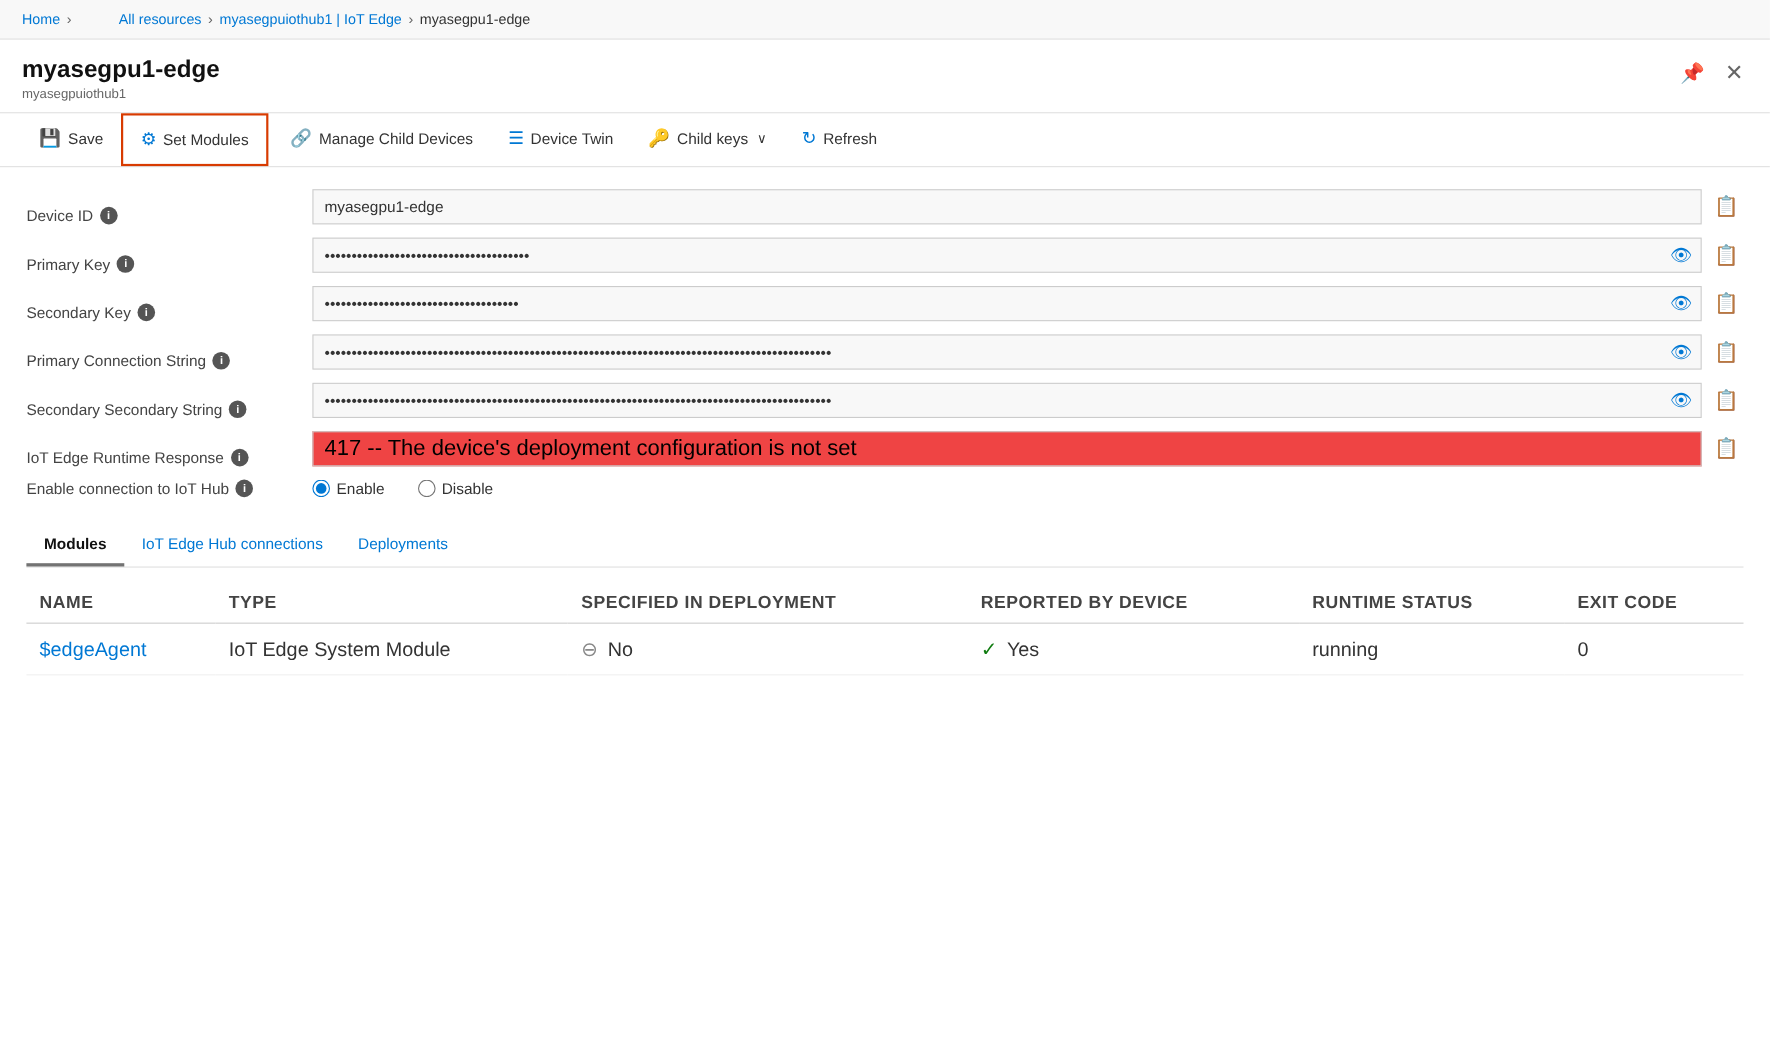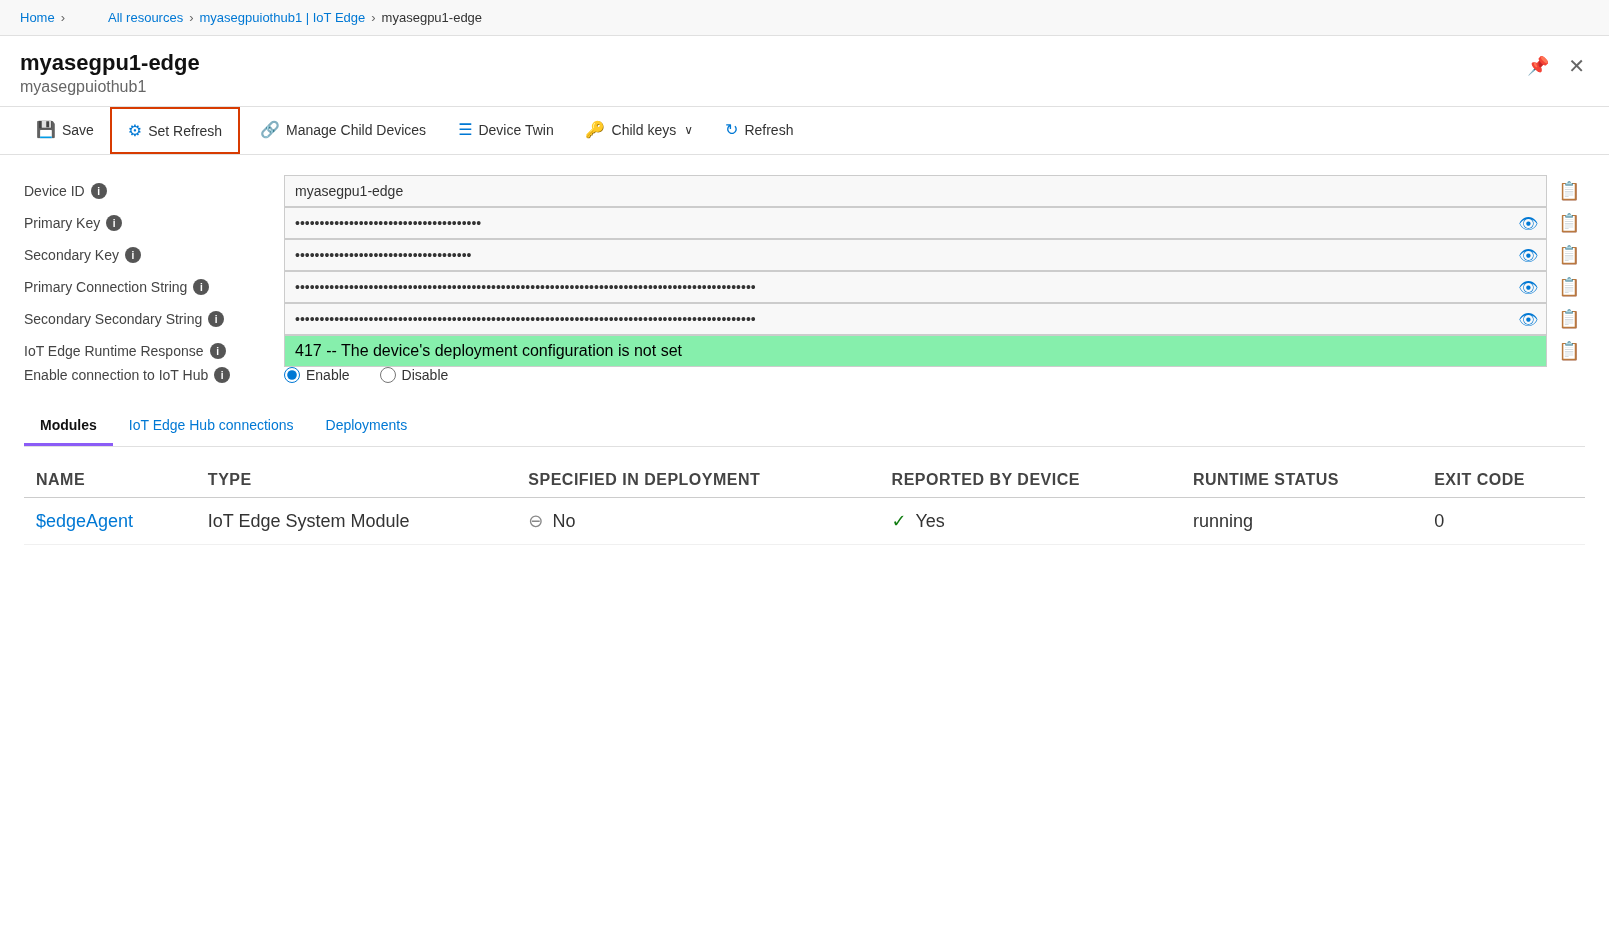--- a/index.html
+++ b/index.html
@@ -11,21 +11,21 @@
       font-size: 13px; color: #0078d4;
     }
     .breadcrumb span { color: #666; }
 
     .page-header {
       padding: 14px 20px 10px;
       border-bottom: 1px solid #e0e0e0;
       display: flex; align-items: flex-start; justify-content: space-between;
     }
     .page-title { font-size: 22px; font-weight: 600; color: #111; }
-    .page-subtitle { font-size: 16px; color: #666; margin-top: 2px; }
+    .page-subtitle { font-size: 12px; color: #666; margin-top: 2px; }
     .header-actions { display: flex; gap: 10px; align-items: center; }
     .icon-btn {
       background: none; border: none; cursor: pointer; color: #666; font-size: 18px; padding: 4px;
     }
 
     .toolbar {
       display: flex; align-items: center; gap: 0;
       padding: 0 20px;
       border-bottom: 1px solid #e0e0e0;
     }
@@ -43,21 +43,21 @@
     .toolbar-btn.outlined {
       border: 2px solid #d83b01;
       color: #333;
       margin-right: 4px;
     }
     .toolbar-btn .btn-icon { font-size: 16px; color: #0078d4; }
 
     .main-content { padding: 20px 24px; }
 
     .form-row {
-      display: flex; align-items: center; 
+      display: flex; align-items: flex-end; margin-bottom: 12px;
     }
     .form-label {
       width: 260px; min-width: 260px; color: #444; font-size: 14px;
       display: flex; align-items: center; gap: 6px;
     }
     .info-icon {
       width: 16px; height: 16px; border-radius: 50%; background: #555; color: #fff;
       display: inline-flex; align-items: center; justify-content: center;
       font-size: 10px; font-weight: bold; cursor: default;
     }
@@ -89,21 +89,21 @@
 
     .tabs-section { margin-top: 24px; }
     .tabs-nav {
       display: flex; gap: 0; border-bottom: 1px solid #e0e0e0;
     }
     .tab-item {
       padding: 10px 16px; font-size: 14px; cursor: pointer;
       border-bottom: 3px solid transparent; color: #0078d4;
     }
     .tab-item.active {
-      color: #111; font-weight: 600; border-bottom: 3px solid #8b5cf6;
+      color: #111; font-weight: 600; border-bottom: 3px solid #737373;
     }
 
     .table-wrap { margin-top: 16px; }
     table { width: 100%; border-collapse: collapse; }
     thead th {
       text-align: left; padding: 8px 12px; font-size: 16px; font-weight: 700;
       color: #444; border-bottom: 1px solid #ccc; text-transform: uppercase; letter-spacing: 0.5px;
     }
     tbody td { padding: 12px 12px; font-size: 18px; border-bottom: 1px solid #f0f0f0; }
     .link-cell { color: #0078d4; text-decoration: none; cursor: pointer; }
@@ -138,21 +138,21 @@
   </div>
 </div>
 
 <div class="toolbar">
   <button class="toolbar-btn">
     <span class="btn-icon">💾</span>
     <span>Save</span>
   </button>
   <button class="toolbar-btn active outlined" style="border:2px solid #d83b01;">
     <span class="btn-icon">⚙</span>
-    <span>Set Refresh</span>
+    <span>Set Modules</span>
   </button>
   <button class="toolbar-btn">
     <span class="btn-icon" style="color:#0078d4;">🔗</span>
     <span>Manage Child Devices</span>
   </button>
   <button class="toolbar-btn">
     <span class="btn-icon" style="color:#0078d4;">☰</span>
     <span>Device Twin</span>
   </button>
   <button class="toolbar-btn">
@@ -244,21 +244,21 @@
       </button>
     </div>
   </div>
 
   <div class="form-row">
     <div class="form-label">
       <span>IoT Edge Runtime Response</span>
       <span class="info-icon">i</span>
     </div>
     <div class="form-input-wrap">
-      <input type="text" style="flex: 1 1 0%; height: 32px; border: 1px solid rgb(204, 204, 204); background: #86efac; padding: 0px 10px; font-size: 16px;" readonly="" value="417 -- The device's deployment configuration is not set">
+      <input type="text" style="flex: 1 1 0%; height: 32px; border: 1px solid rgb(204, 204, 204); background: #ef4444; padding: 0px 10px; font-size: 20px;" readonly="" value="417 -- The device's deployment configuration is not set">
       <button class="copy-icon-btn" title="Copy">
         <span>📋</span>
       </button>
     </div>
   </div>
 
   <div class="form-row">
     <div class="form-label">
       <span>Enable connection to IoT Hub</span>
       <span class="info-icon">i</span>

